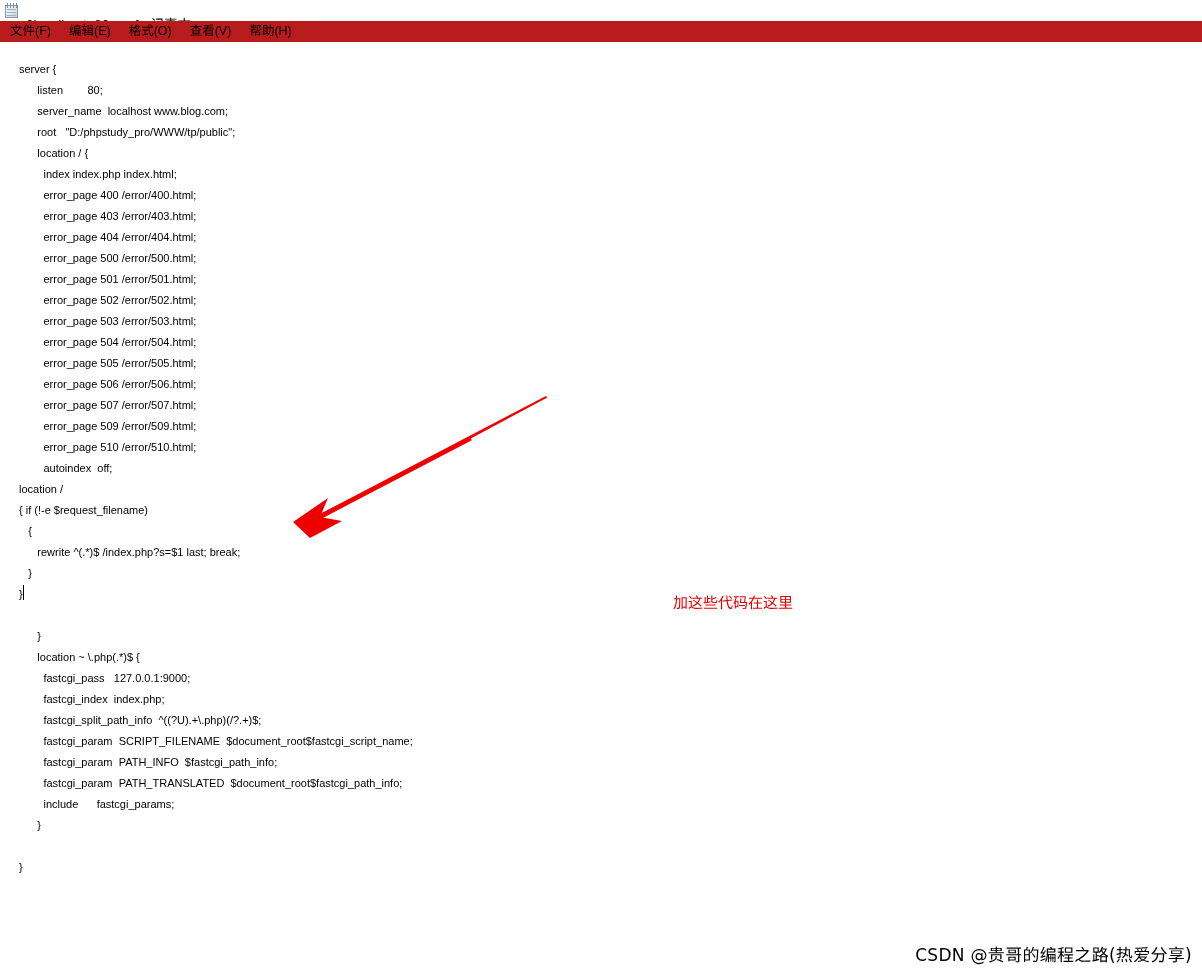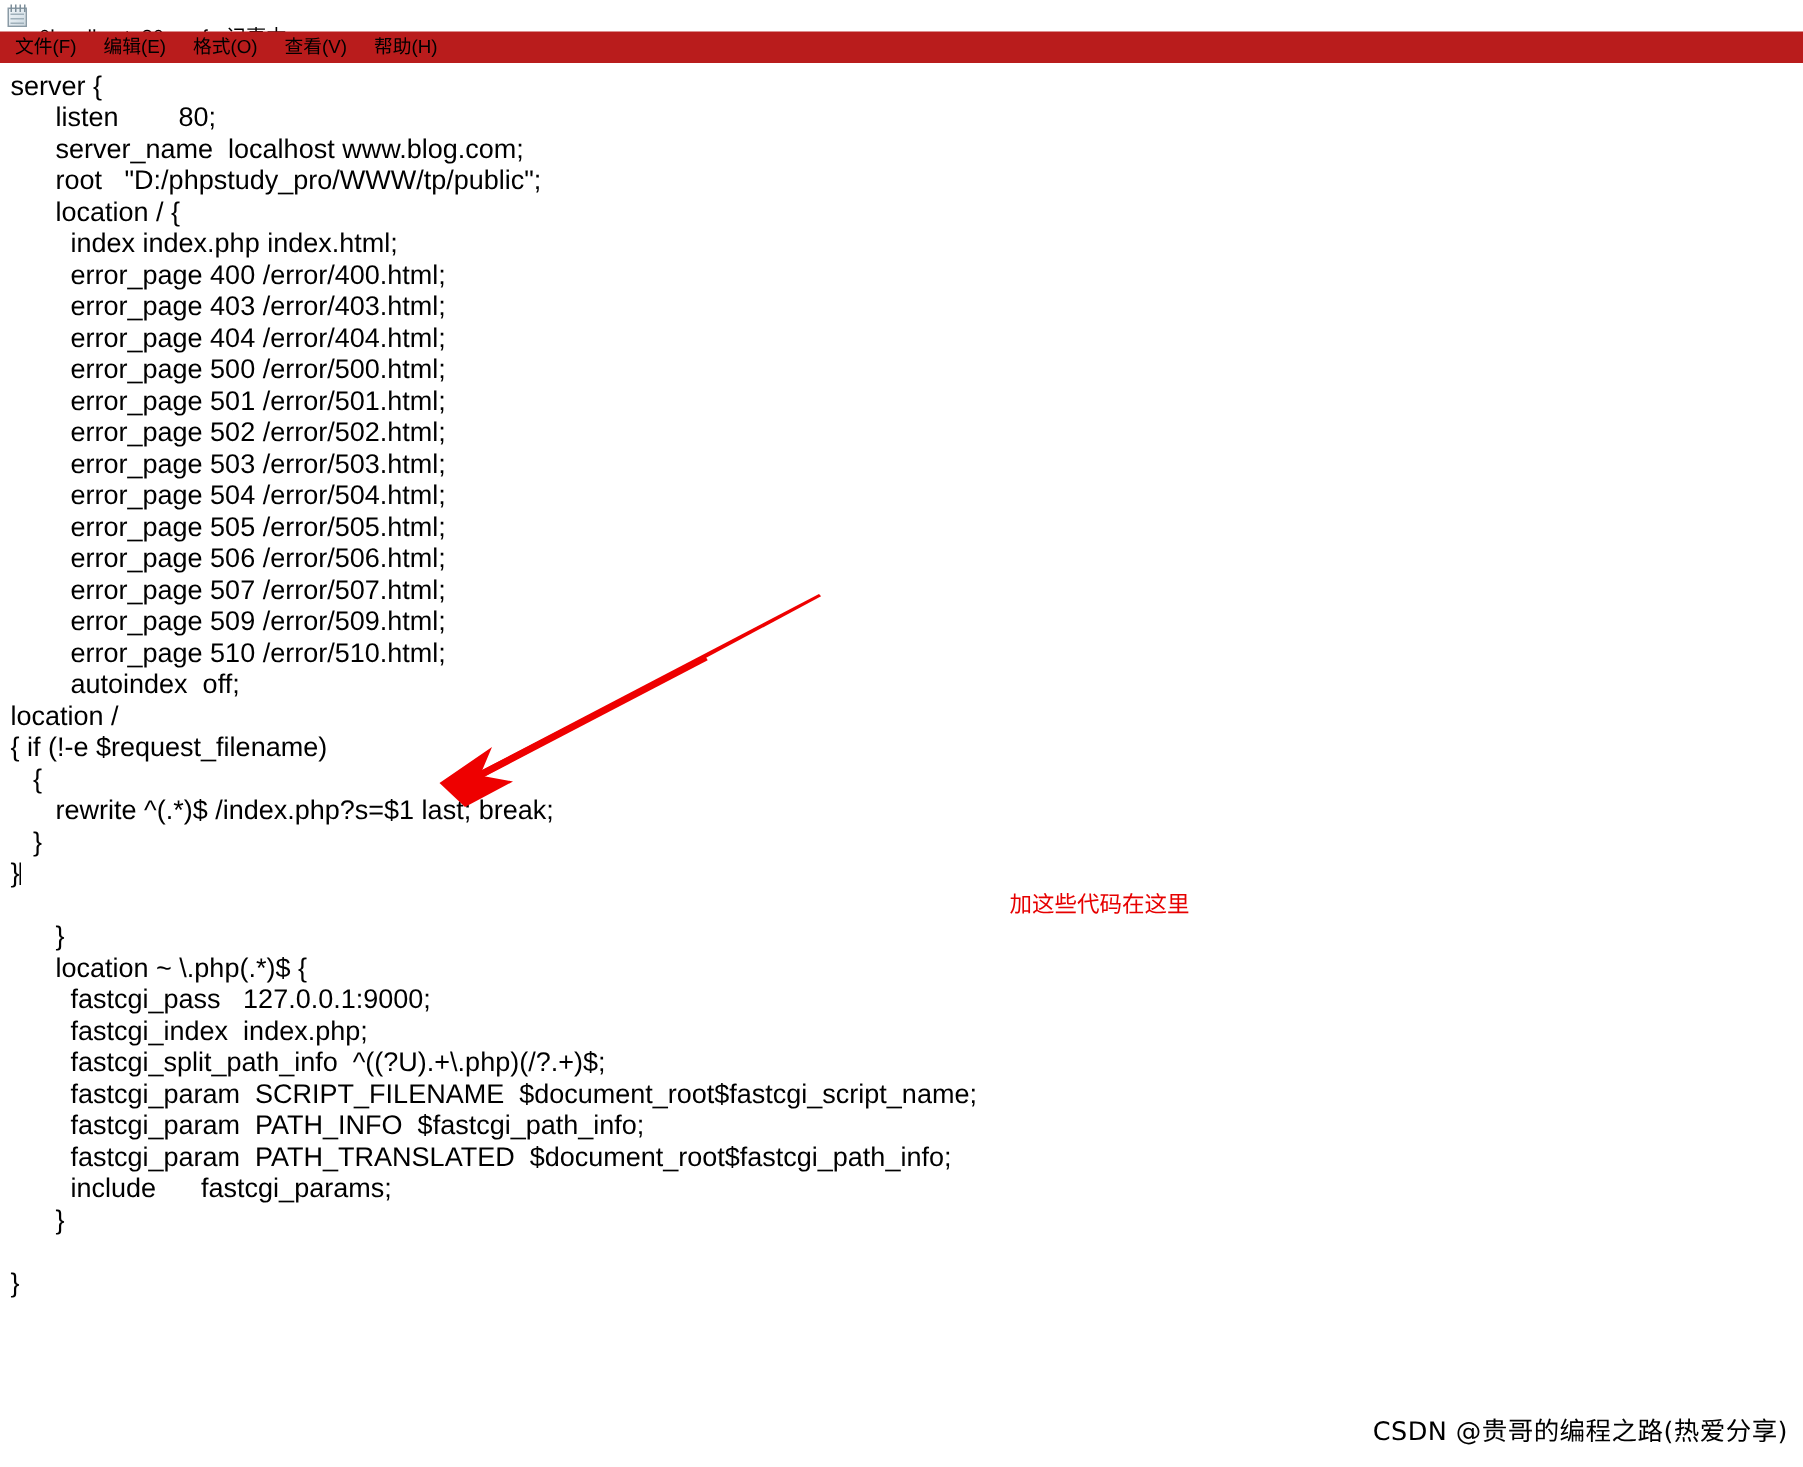--- a/index.html
+++ b/index.html
@@ -100,24 +100,24 @@
     position: absolute;
     left: 0; top: 43px;
     width: 1202px;
     height: 935px;
     background: #ffffff;
     overflow: hidden;
   }
   #code {
     position: absolute;
     left: 0; top: 0;
-    margin: 4px;
+    margin: 16px;
     padding: 0;
     font-family: "Liberation Sans", "DejaVu Sans", sans-serif;
-    font-size: 18px;
+    font-size: 11px;
     line-height: 21px;
     white-space: pre;
     color: #000000;
   }
   #code .ln {
     display: block;
     height: 21px;
     padding-left: 3px;
     white-space: pre;
   }

